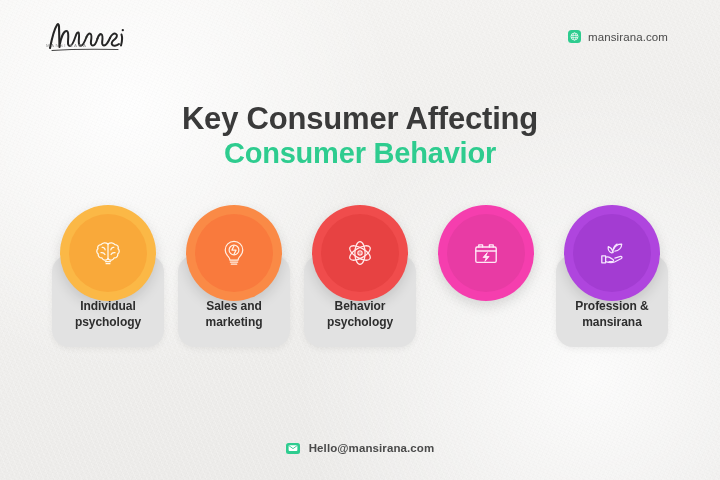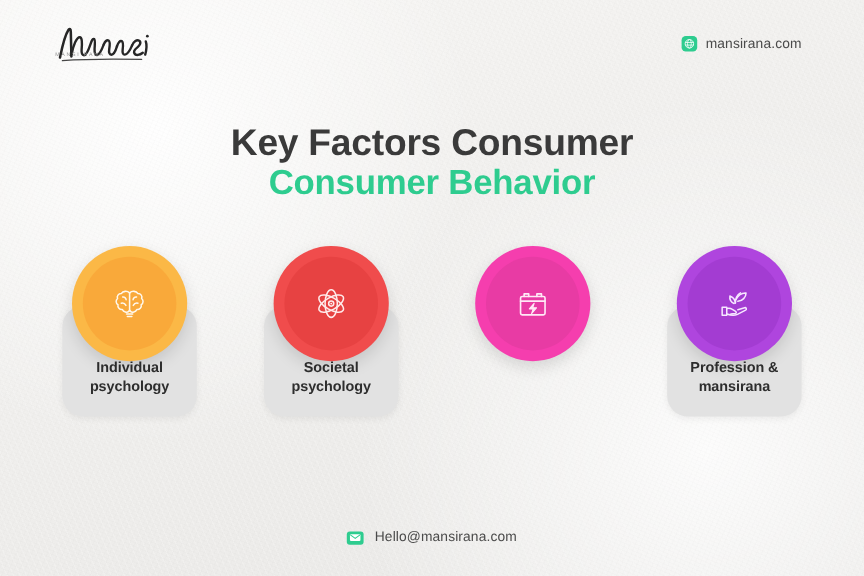--- a/index.html
+++ b/index.html
@@ -203,20 +203,21 @@
     display: flex;
     align-items: center;
     justify-content: center;
     flex: none;
   }
   .mail-icon svg { display: block; }
   .footer-text {
     font-size: 11.5px;
     color: #4a4a4a;
     letter-spacing: .1px;
+    font-weight: bold;
   }
 </style>
 </head>
 <body>
 
 <div id="infographic">
   <div id="texture"></div>
 
   <div class="header">
 
@@ -245,21 +246,21 @@
           <circle cx="8" cy="8" r="6.3" stroke="#ffffff" stroke-width="1.3"></circle>
           <ellipse cx="8" cy="8" rx="2.8" ry="6.3" stroke="#ffffff" stroke-width="1.15"></ellipse>
           <path d="M1.9 6.1 H14.1 M1.9 9.9 H14.1" stroke="#ffffff" stroke-width="1.15"></path>
         </svg>
       </span>
       <span class="site-url-text">mansirana.com</span>
     </div>
   </div>
 
   <div class="title-block">
-    <div class="title-line1">Key Factors Consumer</div>
+    <div class="title-line1">Key Consumer Affecting</div>
     <div class="title-line2">Consumer Behavior</div>
   </div>
 
   <div class="factors">
 
     <div class="factor">
       <div class="badge-wrap">
         <div class="badge-outer" style="background:#FBB846;"></div>
         <div class="badge-inner" style="background:#F9A93A;"></div>
         <div class="badge-glyph">
@@ -281,38 +282,61 @@
         </div>
       </div>
       <div class="card">
         <div class="card-label">
           <span>Individual</span><br>
           <span>psychology</span>
         </div>
       </div>
     </div>
 
+    <div class="factor">
+      <div class="badge-wrap">
+        <div class="badge-outer" style="background:#FA8A46;"></div>
+        <div class="badge-inner" style="background:#F97A3D;"></div>
+        <div class="badge-glyph">
+          <svg width="32" height="32" viewBox="0 0 40 40" fill="none" stroke="#fff1e6" stroke-width="1.5" stroke-linecap="round" stroke-linejoin="round">
+            <path d="M20 5.5 C13.9 5.5, 9 10.3, 9 16.2 C9 20, 10.9 22.4, 12.9 24.6
+                     C14.3 26.2, 14.9 27.4, 15 29 H25 C25.1 27.4, 25.7 26.2, 27.1 24.6
+                     C29.1 22.4, 31 20, 31 16.2 C31 10.3, 26.1 5.5, 20 5.5 Z"></path>
+            <path d="M15.4 31.4 H24.6"></path>
+            <path d="M16.6 34 H23.4"></path>
+            <path d="M20 11 L17.4 16.4 H22.6 L20 21.6"></path>
+            <circle cx="20" cy="16.2" r="6.1"></circle>
+          </svg>
+        </div>
+      </div>
+      <div class="card">
+        <div class="card-label">
+          <span>Sales and</span><br>
+          <span>marketing</span>
+        </div>
+      </div>
+    </div>
 
     <div class="factor">
       <div class="badge-wrap">
         <div class="badge-outer" style="background:#F04C4C;"></div>
         <div class="badge-inner" style="background:#E74242;"></div>
         <div class="badge-glyph">
           <svg width="34" height="34" viewBox="0 0 40 40" fill="none" stroke="#ffeaea" stroke-width="1.5" stroke-linecap="round" stroke-linejoin="round">
             <ellipse cx="20" cy="20" rx="6" ry="13.5"></ellipse>
             <ellipse cx="20" cy="20" rx="6" ry="13.5" transform="rotate(60 20 20)"></ellipse>
             <ellipse cx="20" cy="20" rx="6" ry="13.5" transform="rotate(120 20 20)"></ellipse>
             <circle cx="20" cy="20" r="2.5"></circle>
             <circle cx="20" cy="20" r="0.9" fill="#ffeaea" stroke="none"></circle>
           </svg>
         </div>
       </div>
       <div class="card">
         <div class="card-label">
-          <span>Societal</span><br>
+          <span>Behavior</span><br>
           <span>psychology</span>
         </div>
       </div>
     </div>
 
     <div class="factor">
       <div class="badge-wrap">
         <div class="badge-outer" style="background:#F53EAE;"></div>
         <div class="badge-inner" style="background:#E83BA4;"></div>
         <div class="badge-glyph">

